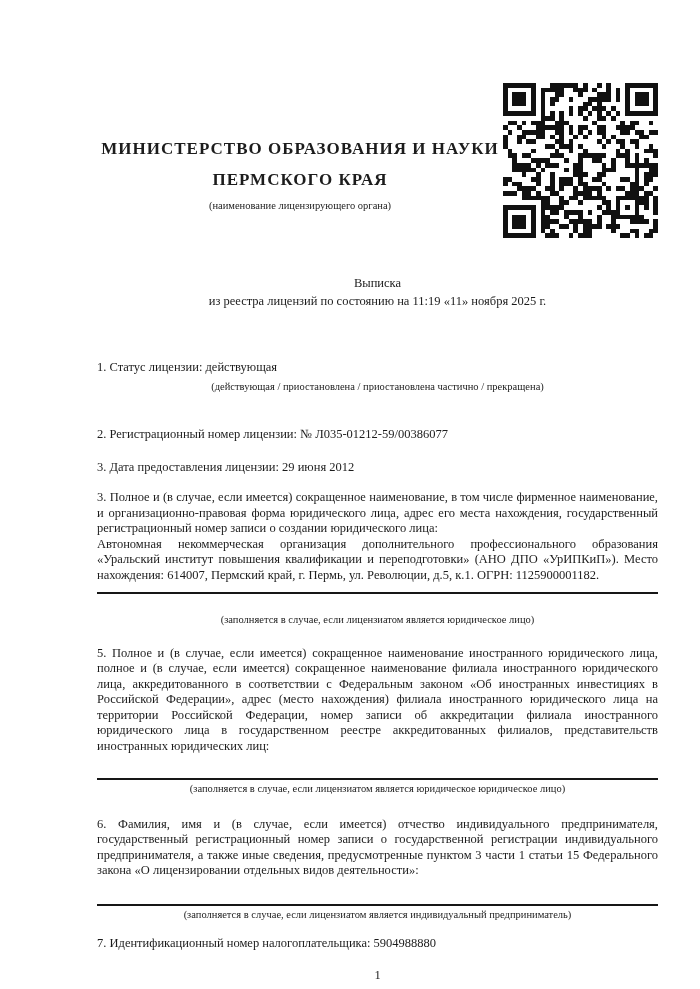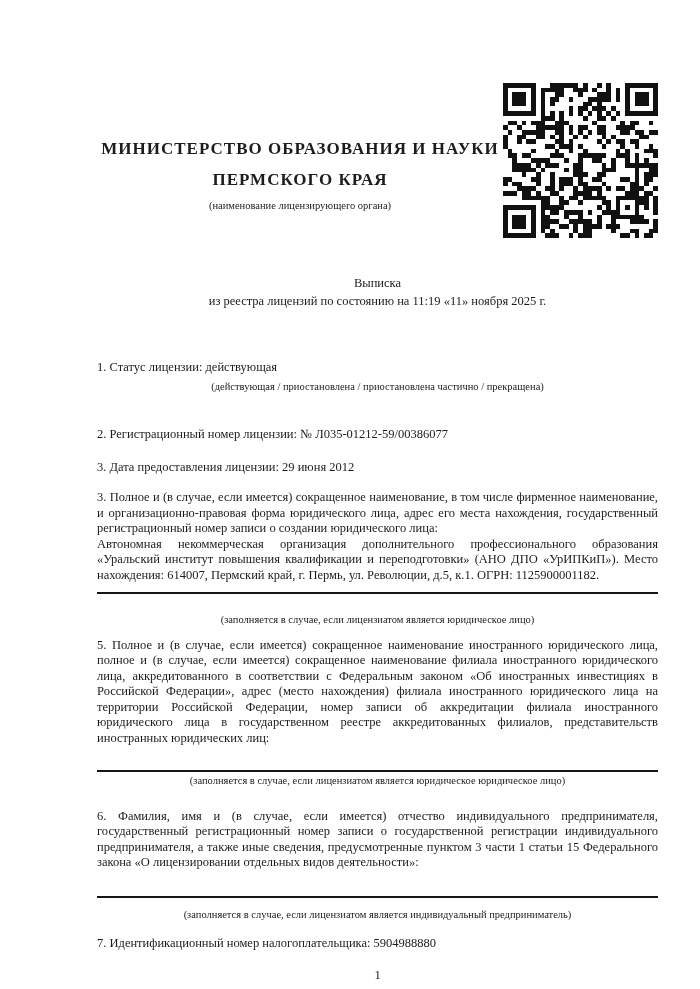--- a/index.html
+++ b/index.html
@@ -59,26 +59,26 @@
     text-align: center;
   }
   .rule { border-top: 2px solid #161616; height: 0; }
   .item-1 { margin-top: 50px; }
   .item-1 .caption { margin-top: 5px; }
   .item-2 { margin-top: 35px; }
   .item-3 { margin-top: 17px; }
   .item-4 { margin-top: 15px; }
   .item-4 .rule { margin-top: 9px; }
   .item-4 .caption { margin-top: 20px; }
-  .item-5 { margin-top: 12px; }
+  .item-5 { margin-top: 20px; }
   .item-5 .rule { margin-top: 24px; }
   .item-5 .caption { margin-top: 3px; }
   .item-6 { margin-top: 22px; }
   .item-6 .rule { margin-top: 25px; }
-  .item-6 .caption { margin-top: 11px; }
+  .item-6 .caption { margin-top: 3px; }
   .item-7 { margin-top: 16px; }
   
   .page-number {
     margin-top: 16px;
     text-align: center;
     font-size: 12.5px;
   }
 </style>
 </head>
 <body>

